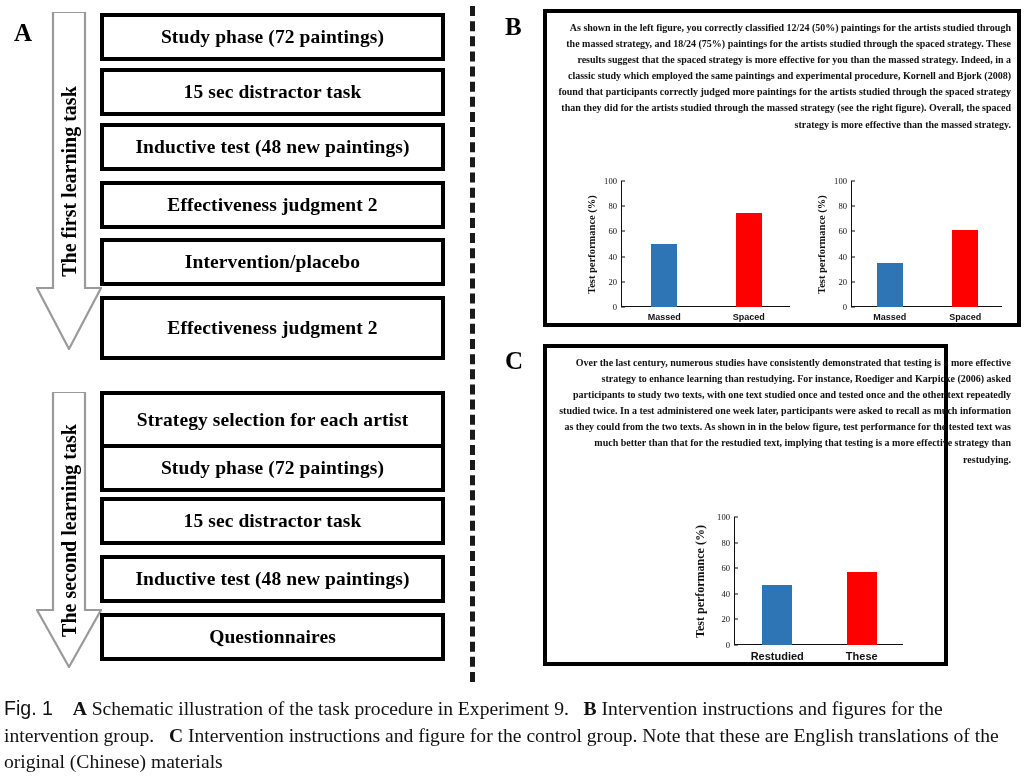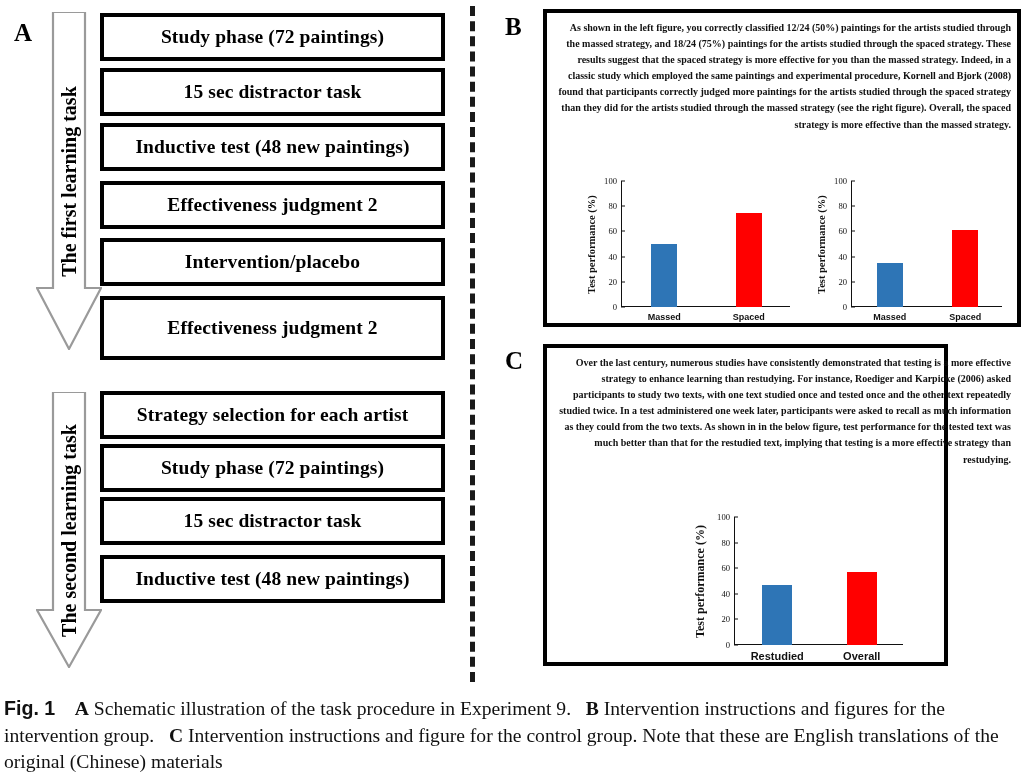--- a/index.html
+++ b/index.html
@@ -55,21 +55,21 @@
   .chart .bar{position:absolute;bottom:0;}
   .chart .xlab{position:absolute;text-align:center;
                font-family:Liberation Sans, sans-serif;font-weight:bold;
                font-size:9px;color:#111;white-space:nowrap;
                transform:translateX(-50%);}
 
   
   #caption{position:absolute;left:4px;top:695px;width:1023px;
            font-family:"Liberation Serif",serif;font-size:19.6px;
            line-height:26.5px;color:#111;text-align:left;}
-  #caption b{font-family:"Liberation Sans",sans-serif;font-weight:bold;}
+  #caption b{font-family:"Liberation Sans",sans-serif;font-weight:normal;}
   #caption .lt{font-weight:bold;}
 </style>
 </head>
 <body>
 
 <div id="panel-a">
 
   <div class="panel-letter" style="left:14px;top:20px;">A</div>
 
   <div class="arrow-wrap" id="arrow-1" style="top:12px;height:338px;">
@@ -90,24 +90,25 @@
 
   <div class="arrow-wrap" id="arrow-2" style="top:392px;height:276px;">
     <svg class="arrow-shape" viewBox="0 0 66 276" preserveAspectRatio="none">
       <polygon points="17,0 49,0 49,218 65,218 33,275 1,218 17,218" fill="#ffffff" stroke="#9a9a9a" stroke-width="2.2"></polygon>
     </svg>
     <div class="arrow-label">
       <span>The second learning task</span>
     </div>
   </div>
 
-  <div class="flow-box" style="top:391px;height:48px;">Strategy selection for each artist</div>
+  <div class="flow-box" style="top:391px;height:57px;">Strategy selection for each artist</div>
   <div class="flow-box" style="top:444px;height:48px;">Study phase (72 paintings)</div>
   <div class="flow-box" style="top:497px;height:48px;">15 sec distractor task</div>
   <div class="flow-box" style="top:555px;height:48px;">Inductive test (48 new paintings)</div>
+  <div class="flow-box" style="top:613px;height:48px;">Questionnaires</div>
 </div>
 
 <div id="divider"></div>
 
 <div class="panel-letter" style="left:505px;top:14px;">B</div>
 
 <div class="info-box" id="box-b" style="left:543px;top:9px;width:478px;height:318px;">
   <div class="info-text" style="left:9px;top:7px;width:455px;">As shown in the left figure, you correctly classified 12/24 (50%) paintings for the artists studied through the massed strategy, and 18/24 (75%) paintings for the artists studied through the spaced strategy. These results suggest that the spaced strategy is more effective for you than the massed strategy. Indeed, in a classic study which employed the same paintings and experimental procedure, Kornell and Bjork (2008) found that participants correctly judged more paintings for the artists studied through the spaced strategy than they did for the artists studied through the massed strategy (see the right figure). Overall, the spaced strategy is more effective than the massed strategy.</div>
 
   <div class="chart" id="chart-b-left" style="left:20px;top:164px;width:222px;height:145px;">
@@ -186,21 +187,21 @@
         <div class="tick" style="top: 25.6px;">80</div>
         <div class="tickmark" style="top: 25.6px; right: -4px;"></div>
         <div class="tick" style="top: 0px;">100</div>
         <div class="tickmark" style="top: 0px; right: -4px;"></div>
       </div>
     <div class="plot" style="left:42px;top:4px;width:168px;height:128px;padding-left:19px;">
       <div class="baseline" style="left:0;bottom:0;width:168px;"></div>
     <div class="bar" style="left: 27.25px; width: 30px; height: 60.16px; background: rgb(46, 117, 182);"></div>
         <div class="xlab" style="left: 42.25px; top: 133px; font-size: 11px;">Restudied</div>
         <div class="bar" style="left: 111.75px; width: 30px; height: 72.96px; background: rgb(255, 0, 0);"></div>
-        <div class="xlab" style="left: 126.75px; top: 133px; font-size: 11px;">Overall</div>
+        <div class="xlab" style="left: 126.75px; top: 133px; font-size: 11px;">These</div>
       </div>
   </div>
 </div>
 
 <div id="caption">
   <b>Fig. 1</b>
   <span>&nbsp;&nbsp;</span>
   <span class="lt">A</span>
   <span>Schematic illustration of the task procedure in Experiment 9.</span>
   <span>&nbsp;</span>

